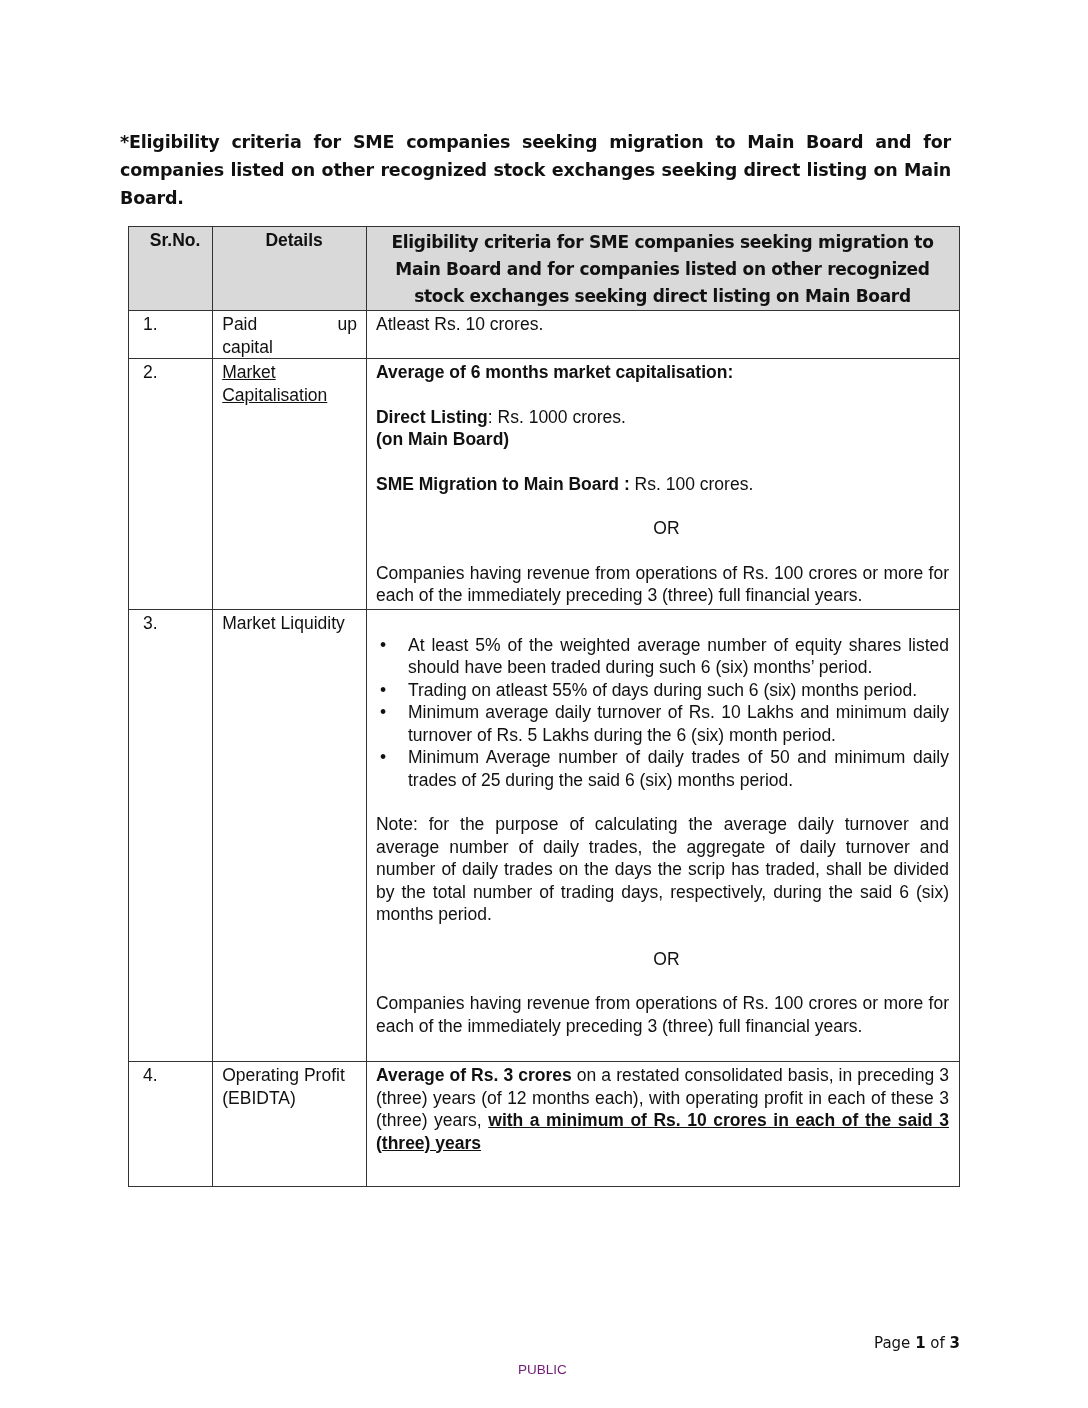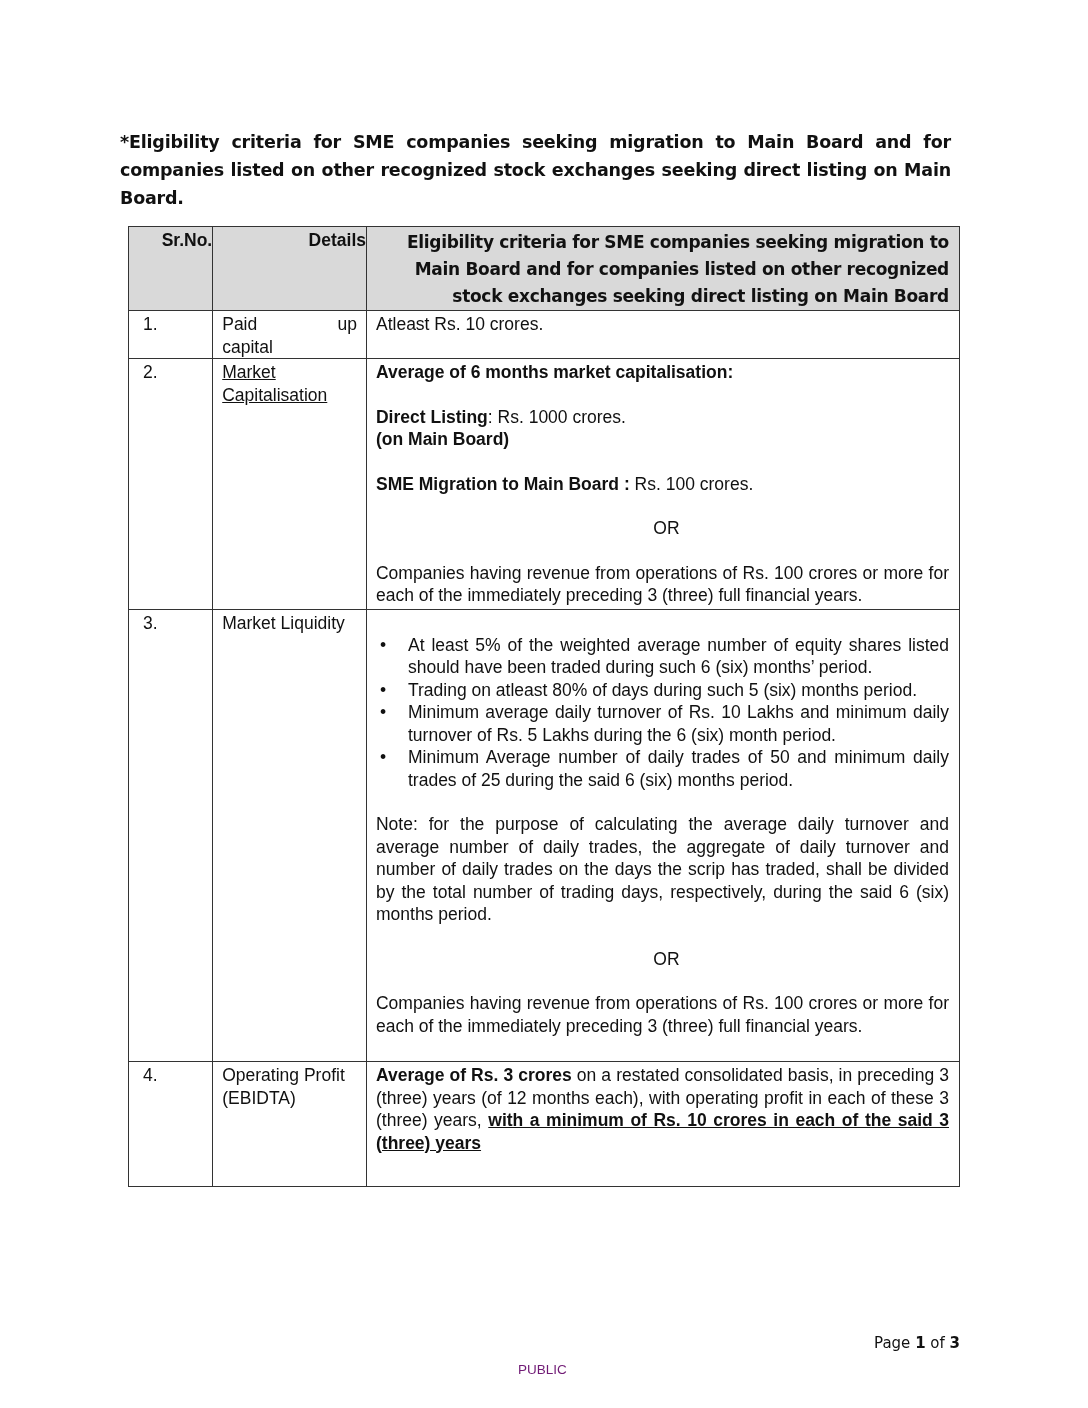--- a/index.html
+++ b/index.html
@@ -14,21 +14,21 @@
       letter-spacing: -0.2px;
     }
     table.crit {
       position: absolute; left: 128px; top: 226px; width: 832px;
       border-collapse: collapse; font-size: 17.5px; line-height: 22.5px;
     }
     table.crit td, table.crit th {
       border: 1.3px solid #333; vertical-align: top; padding: 0;
     }
     table.crit th {
-      background: #d9d9d9; text-align: right; font-weight: bold;
+      background: #d9d9d9; text-align: center; font-weight: bold;
     }
     .c1 { width: 76px; }
     .c2 { width: 146px; }
     .c3 { width: 607px; }
     th.c1 { padding: 2px 0 0 9px !important; }
     th.c2 { padding: 2px 0 0 9px !important; }
     th.c3 {
       padding: 2px 10px 0 9px !important;
       font-family: "DejaVu Sans", sans-serif; font-size: 17px;
       line-height: 27px; text-align: justify; letter-spacing: -0.3px; margin-top: 33px;
@@ -100,21 +100,21 @@
       </td>
     </tr>
 
     <tr>
       <td class="sr">3.</td>
       <td class="det">Market Liquidity</td>
       <td class="crt">
         <div class="gap"></div>
         <ul class="bul">
           <li><span class="dot">•</span><span>At least 5% of the weighted average number of equity shares listed should have been traded during such 6 (six) months’ period.</span></li>
-          <li><span class="dot">•</span><span>Trading on atleast 80% of days during such 5 (six) months period.</span></li>
+          <li><span class="dot">•</span><span>Trading on atleast 55% of days during such 6 (six) months period.</span></li>
           <li><span class="dot">•</span><span>Minimum average daily turnover of Rs. 10 Lakhs and minimum daily turnover of Rs. 5 Lakhs during the 6 (six) month period.</span></li>
           <li><span class="dot">•</span><span>Minimum Average number of daily trades of 50 and minimum daily trades of 25 during the said 6 (six) months period.</span></li>
         </ul>
         <div class="gap"></div>
         <div>Note: for the purpose of calculating the average daily turnover and average number of daily trades, the aggregate of daily turnover and number of daily trades on the days the scrip has traded, shall be divided by the total number of trading days, respectively, during the said 6 (six) months period.</div>
         <div class="or">OR</div>
         <div class="i">Companies having revenue from operations of Rs. 100 crores or more for each of the immediately preceding 3 (three) full financial years.</div>
         <div class="gap"></div>
       </td>
     </tr>

